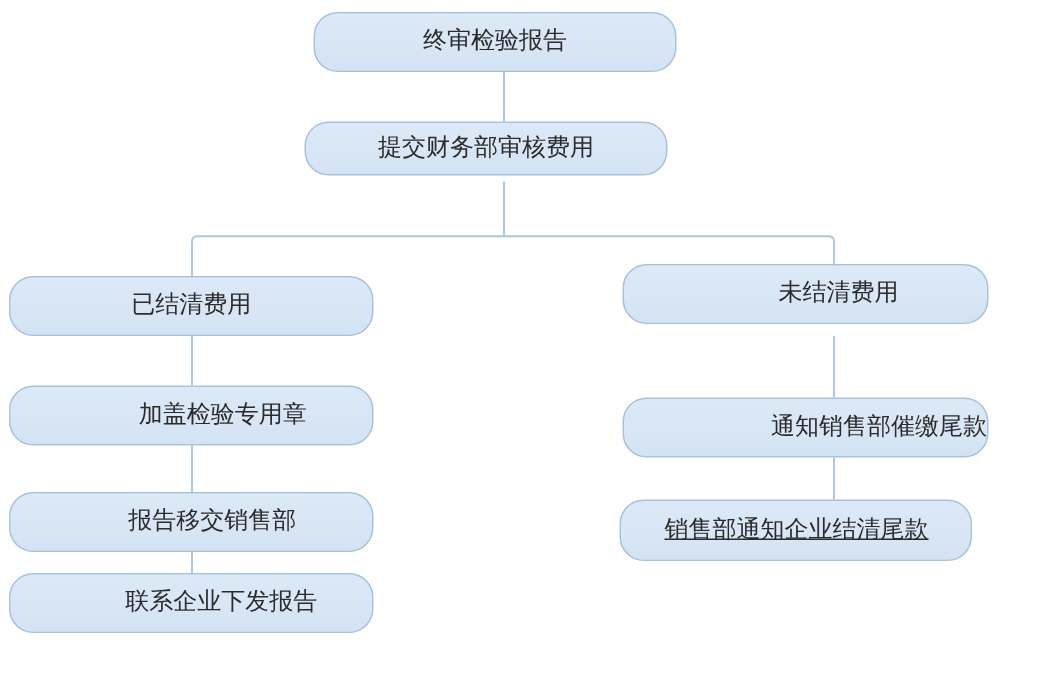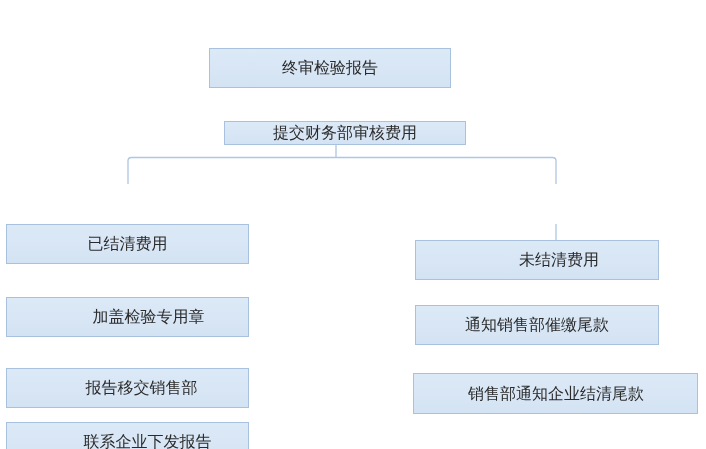--- a/index.html
+++ b/index.html
@@ -35,26 +35,25 @@
     stroke-width: 1.3;
   }
   .node {
     position: absolute;
     box-sizing: border-box;
     display: flex;
     align-items: center;
     justify-content: center;
     background: linear-gradient(to bottom, var(--node-fill), var(--node-fill-bottom));
     border: 1px solid var(--node-border);
-    border-radius: 0;
+    border-radius: 16px;
     color: var(--text);
     font-size: 16px;
     line-height: 1;
     white-space: nowrap;
-    margin-top: 40px;
   }
 </style>
 </head>
 <body>
 
 <div class="canvas">
 
   <svg class="connectors" width="706" height="449" viewBox="0 0 706 449" aria-hidden="true">
     <path d="M336 48 L336 81"></path>
     <path d="M336 121 L336 157.5"></path>
@@ -63,45 +62,45 @@
     <path d="M128 297 L128 328"></path>
     <path d="M128 368 L128 393"></path>
     <path d="M556 224 L556 265"></path>
     <path d="M556 305 L556 333"></path>
   </svg>
 
   <div class="node" style="left:209px; top:8px; width:242px; height:40px;">
     <span>终审检验报告</span>
   </div>
 
-  <div class="node" style="left:224px; top:81px; width:242px; height:24px;text-align:right;">
+  <div class="node" style="left:203px; top:81px; width:242px; height:36px;text-align:right;">
     <span>提交财务部审核费用</span>
   </div>
 
   <div class="node" style="left:6px; top:257px; width:243px; height:40px; padding-left:42px;">
     <span>加盖检验专用章</span>
   </div>
 
   <div class="node" style="left:6px; top:184px; width:243px; height:40px;">
     <span>已结清费用</span>
   </div>
 
   <div class="node" style="left:6px; top:328px; width:243px; height:40px; padding-left:28px;">
     <span>报告移交销售部</span>
   </div>
 
   <div class="node" style="left:6px; top:382px; width:243px; height:40px; padding-left:40px;">
     <span>联系企业下发报告</span>
   </div>
 
-  <div class="node" style="left:415px; top:200px; width:244px; height:40px;padding-left:44px;">
+  <div class="node" style="left:415px; top:176px; width:244px; height:40px;padding-left:44px;">
     <span>未结清费用</span>
   </div>
 
-  <div class="node" style="left:415px; top:265px; width:244px; height:40px;">
+  <div class="node" style="left:415px; top:265px; width:244px; height:40px;justify-content:flex-end;">
     <span>通知销售部催缴尾款</span>
   </div>
 
-  <div class="node" style="left:413px; top:333px; width:285px; height:41px; padding-left:1px;">
+  <div class="node" style="left:413px; top:333px; width:235px; height:41px; padding-left:1px;text-decoration:underline;">
     <span>销售部通知企业结清尾款</span>
   </div>
 
 </div>
 
 </body></html>

